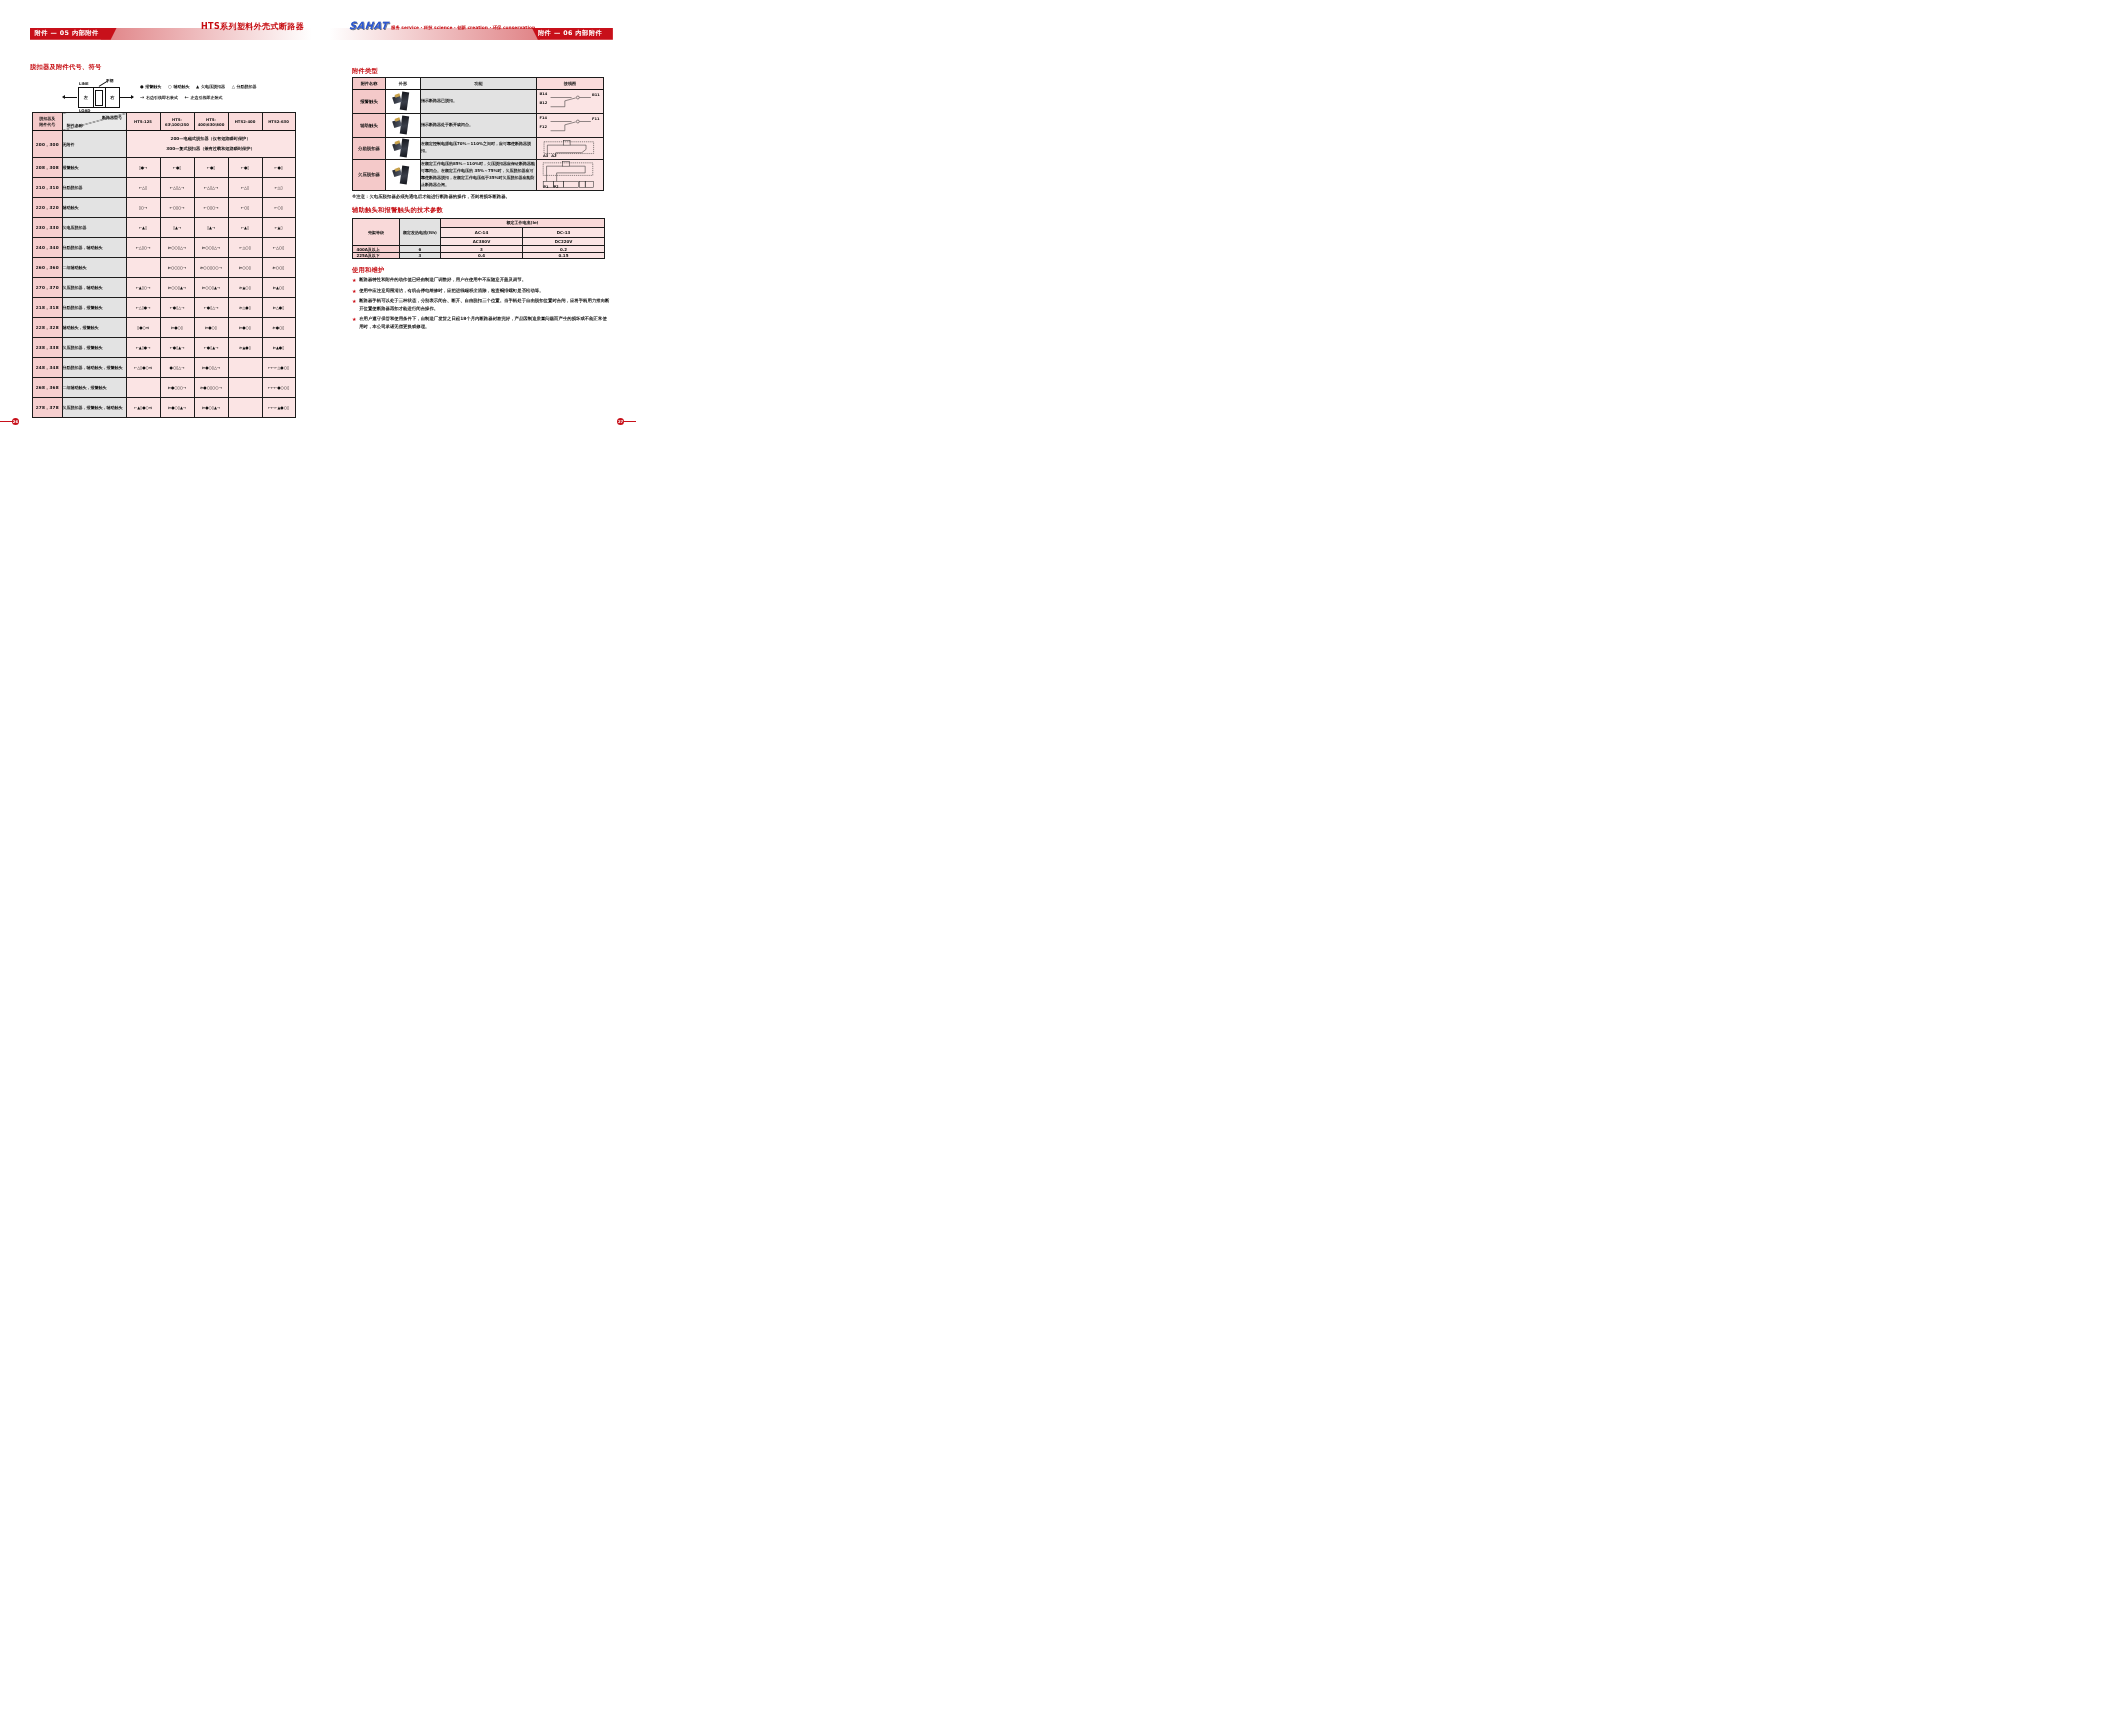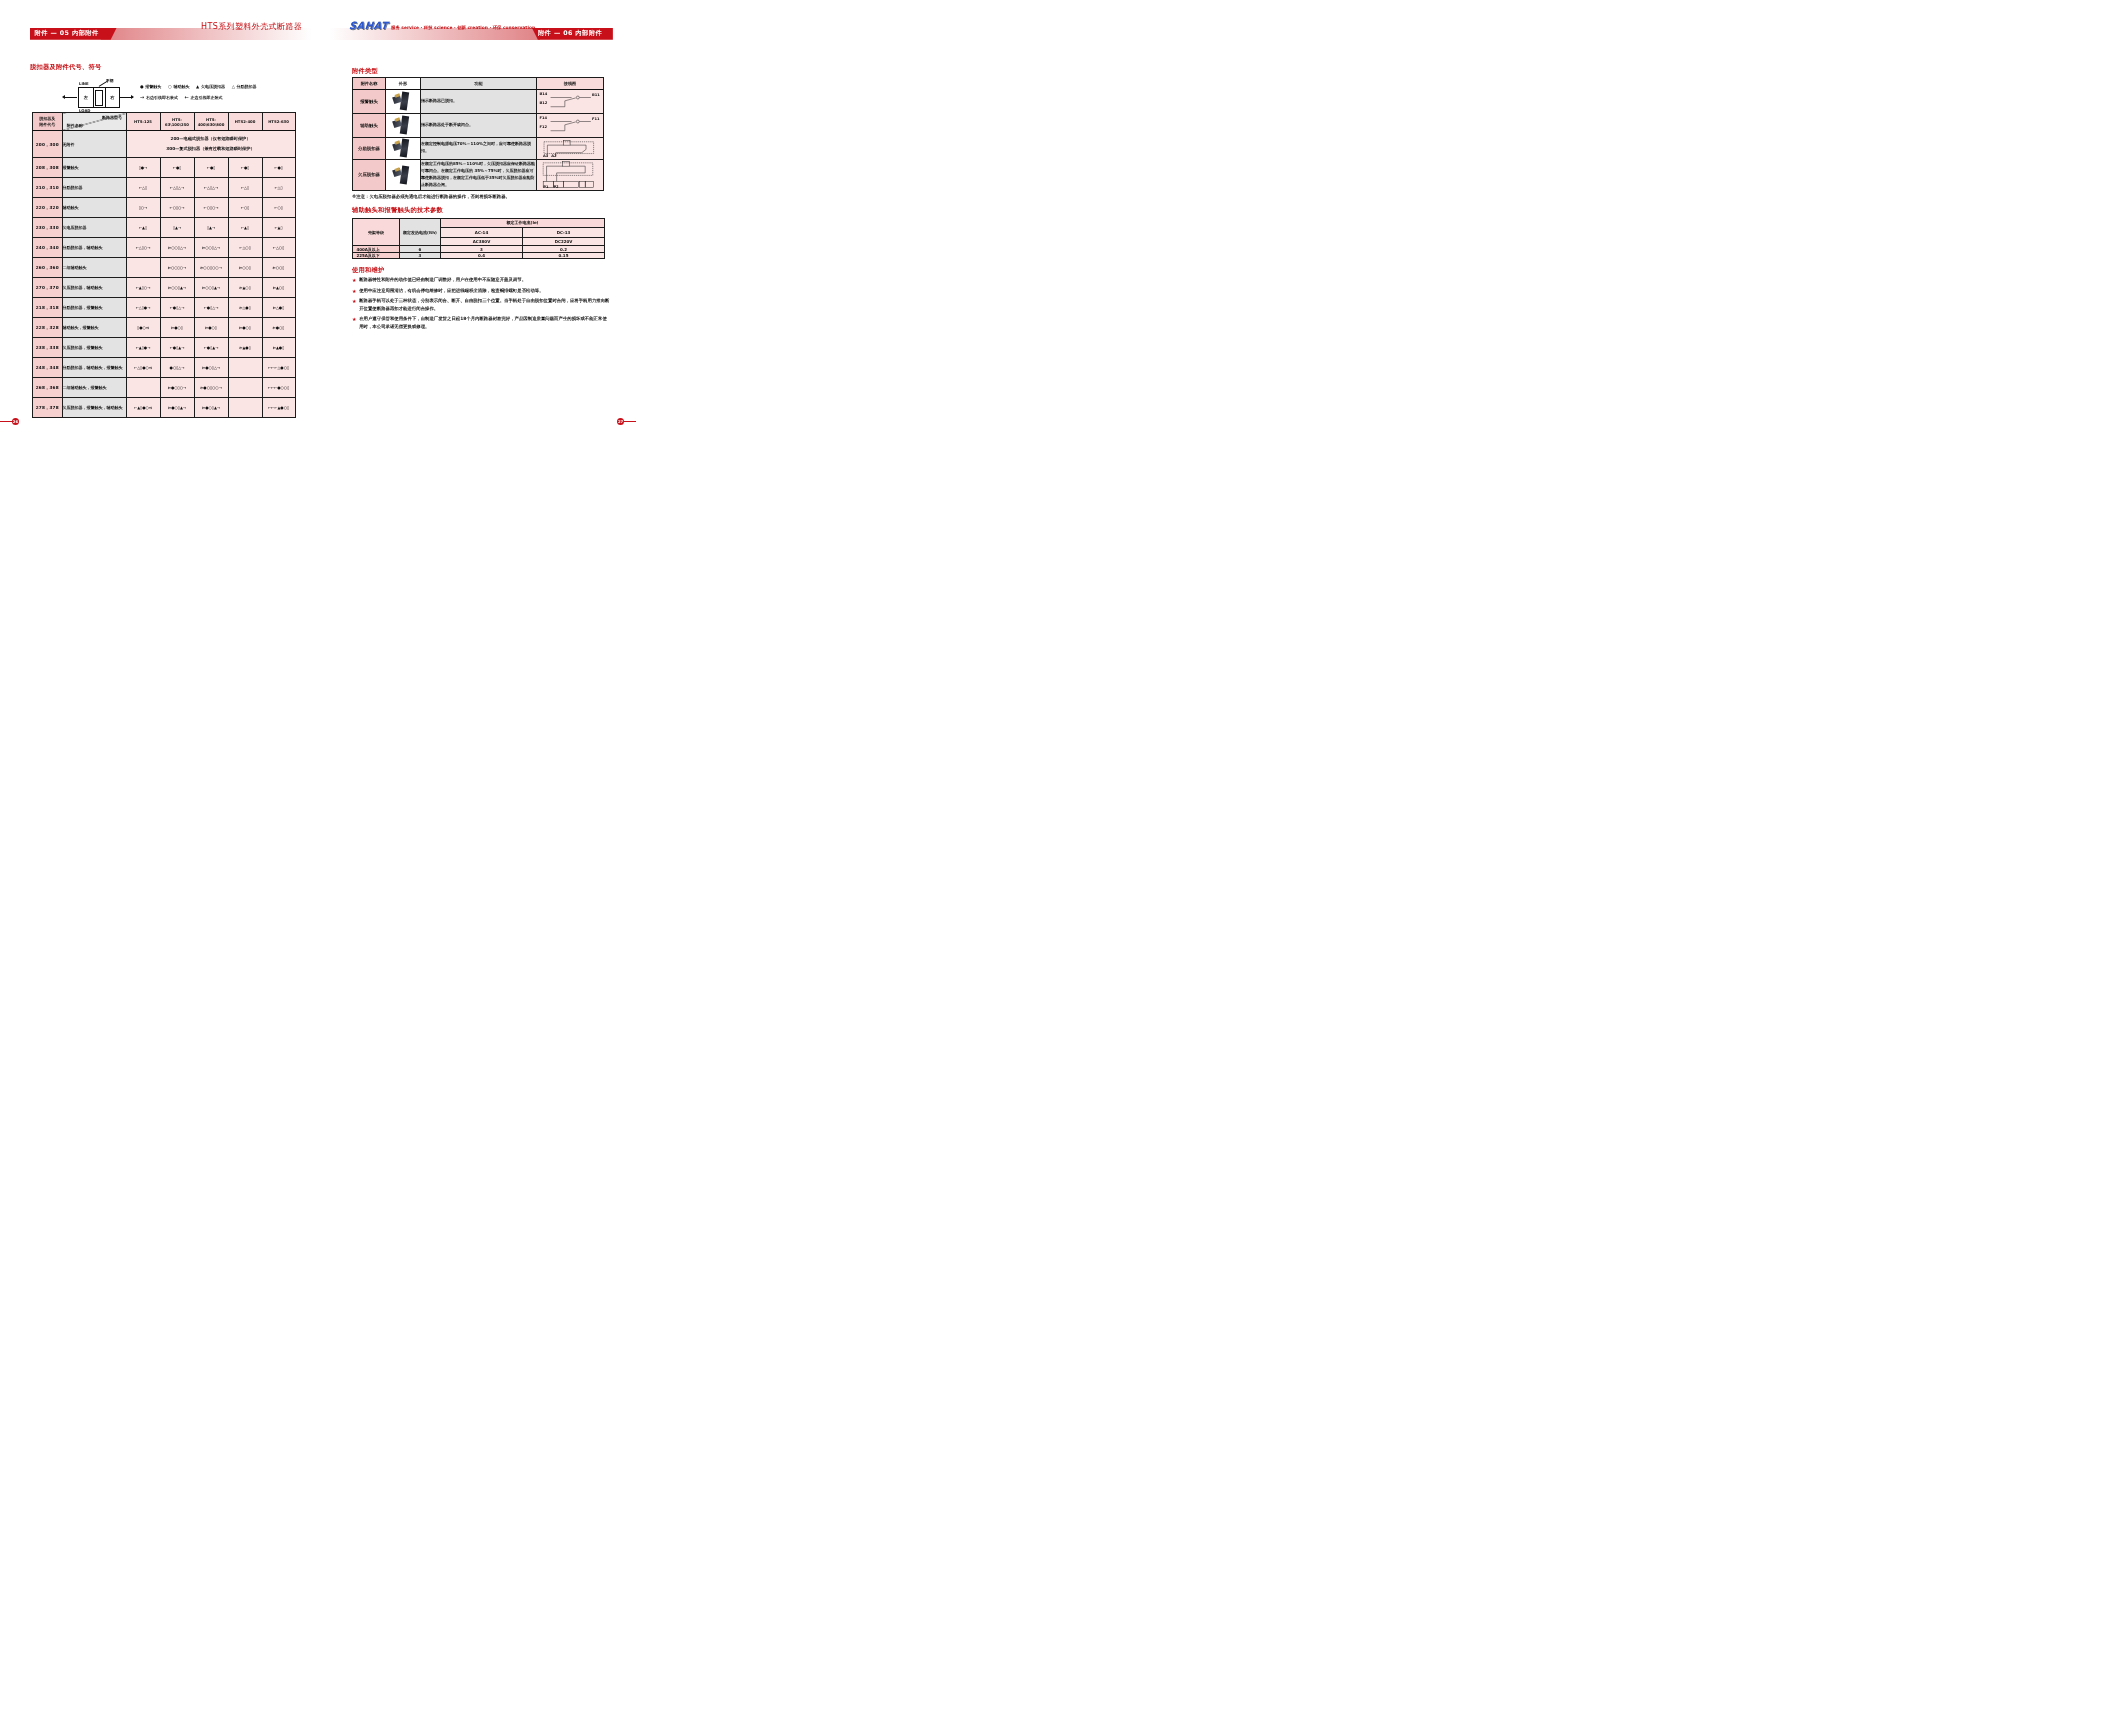--- a/index.html
+++ b/index.html
@@ -8,21 +8,21 @@
 
   
   .grad-left{position:absolute;left:101px;top:28px;width:211px;height:11.8px;
     background:linear-gradient(to right,rgba(198,28,34,.55),rgba(198,28,34,0));}
   .grad-right{position:absolute;left:329px;top:28px;width:211px;height:11.8px;
     background:linear-gradient(to right,rgba(198,28,34,0),rgba(198,28,34,.55));}
   .banner{position:absolute;top:28px;height:11.8px;background:#c8101a;color:#fff;
     font-size:6.3px;font-weight:800;display:flex;align-items:center;letter-spacing:0.4px;}
   .banner-left{left:29.5px;width:82px;padding-left:5px;clip-path:polygon(0 0,100% 0,calc(100% - 5.9px) 100%,0 100%);}
   .banner-right{left:532px;width:75px;padding-left:5.9px;clip-path:polygon(0 0,100% 0,100% 100%,5.9px 100%);}
-  .doc-title{position:absolute;left:201px;top:21px;font-size:8px;font-weight:400;color:#c60d12;letter-spacing:0.4px;}
+  .doc-title{position:absolute;left:201px;top:21px;font-size:8px;font-weight:700;color:#c60d12;letter-spacing:0.4px;}
   .logo{position:absolute;left:350px;top:20px;font-size:10px;font-weight:900;font-style:italic;
     color:#2c57cf;letter-spacing:0.4px;transform:skewX(-8deg);
     text-shadow:0.4px 0.4px 0 #aab0bb,0.8px 0.8px 0 #6d7482;}
   .slogan{position:absolute;left:391px;top:25px;font-size:4.4px;font-weight:700;color:#c60d12;}
 
   .sec-title{position:absolute;font-size:6.3px;font-weight:800;color:#c60d12;letter-spacing:0.2px;}
 
   
   .bk-label{position:absolute;font-size:3.8px;font-weight:700;}
   .bk-box{position:absolute;left:78px;top:87px;width:40px;height:19.4px;border:0.6px solid #111;

